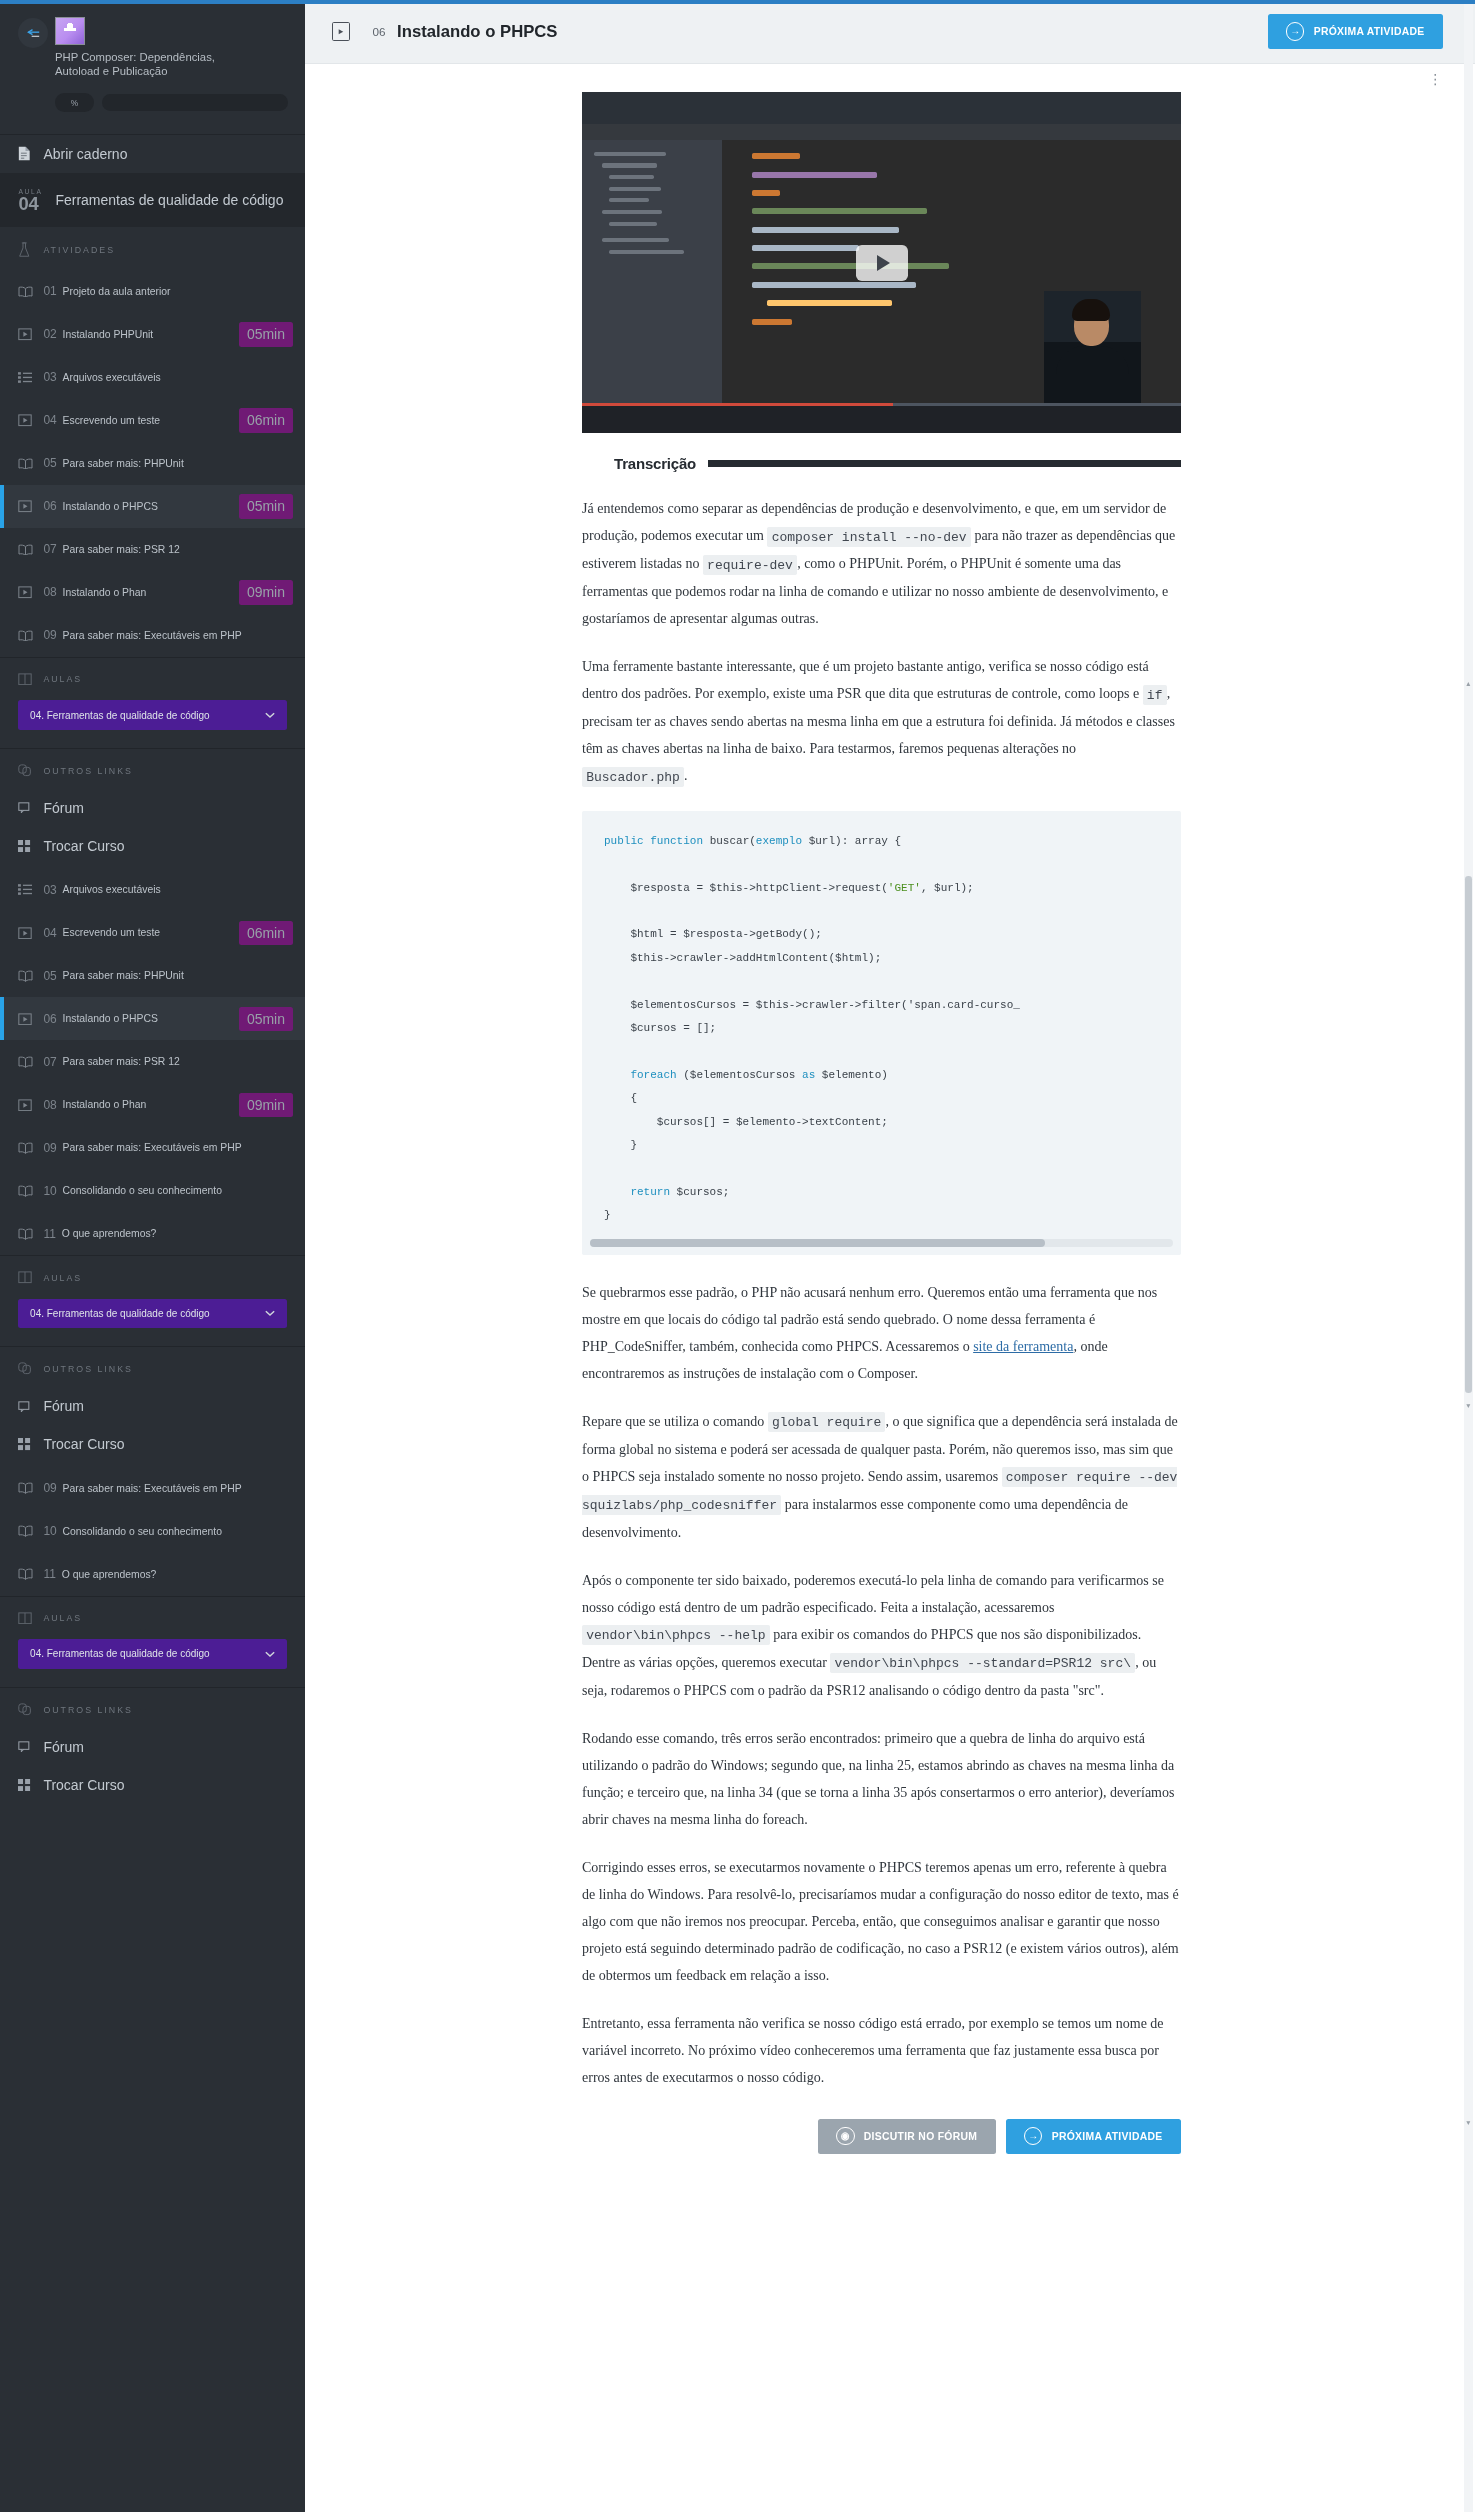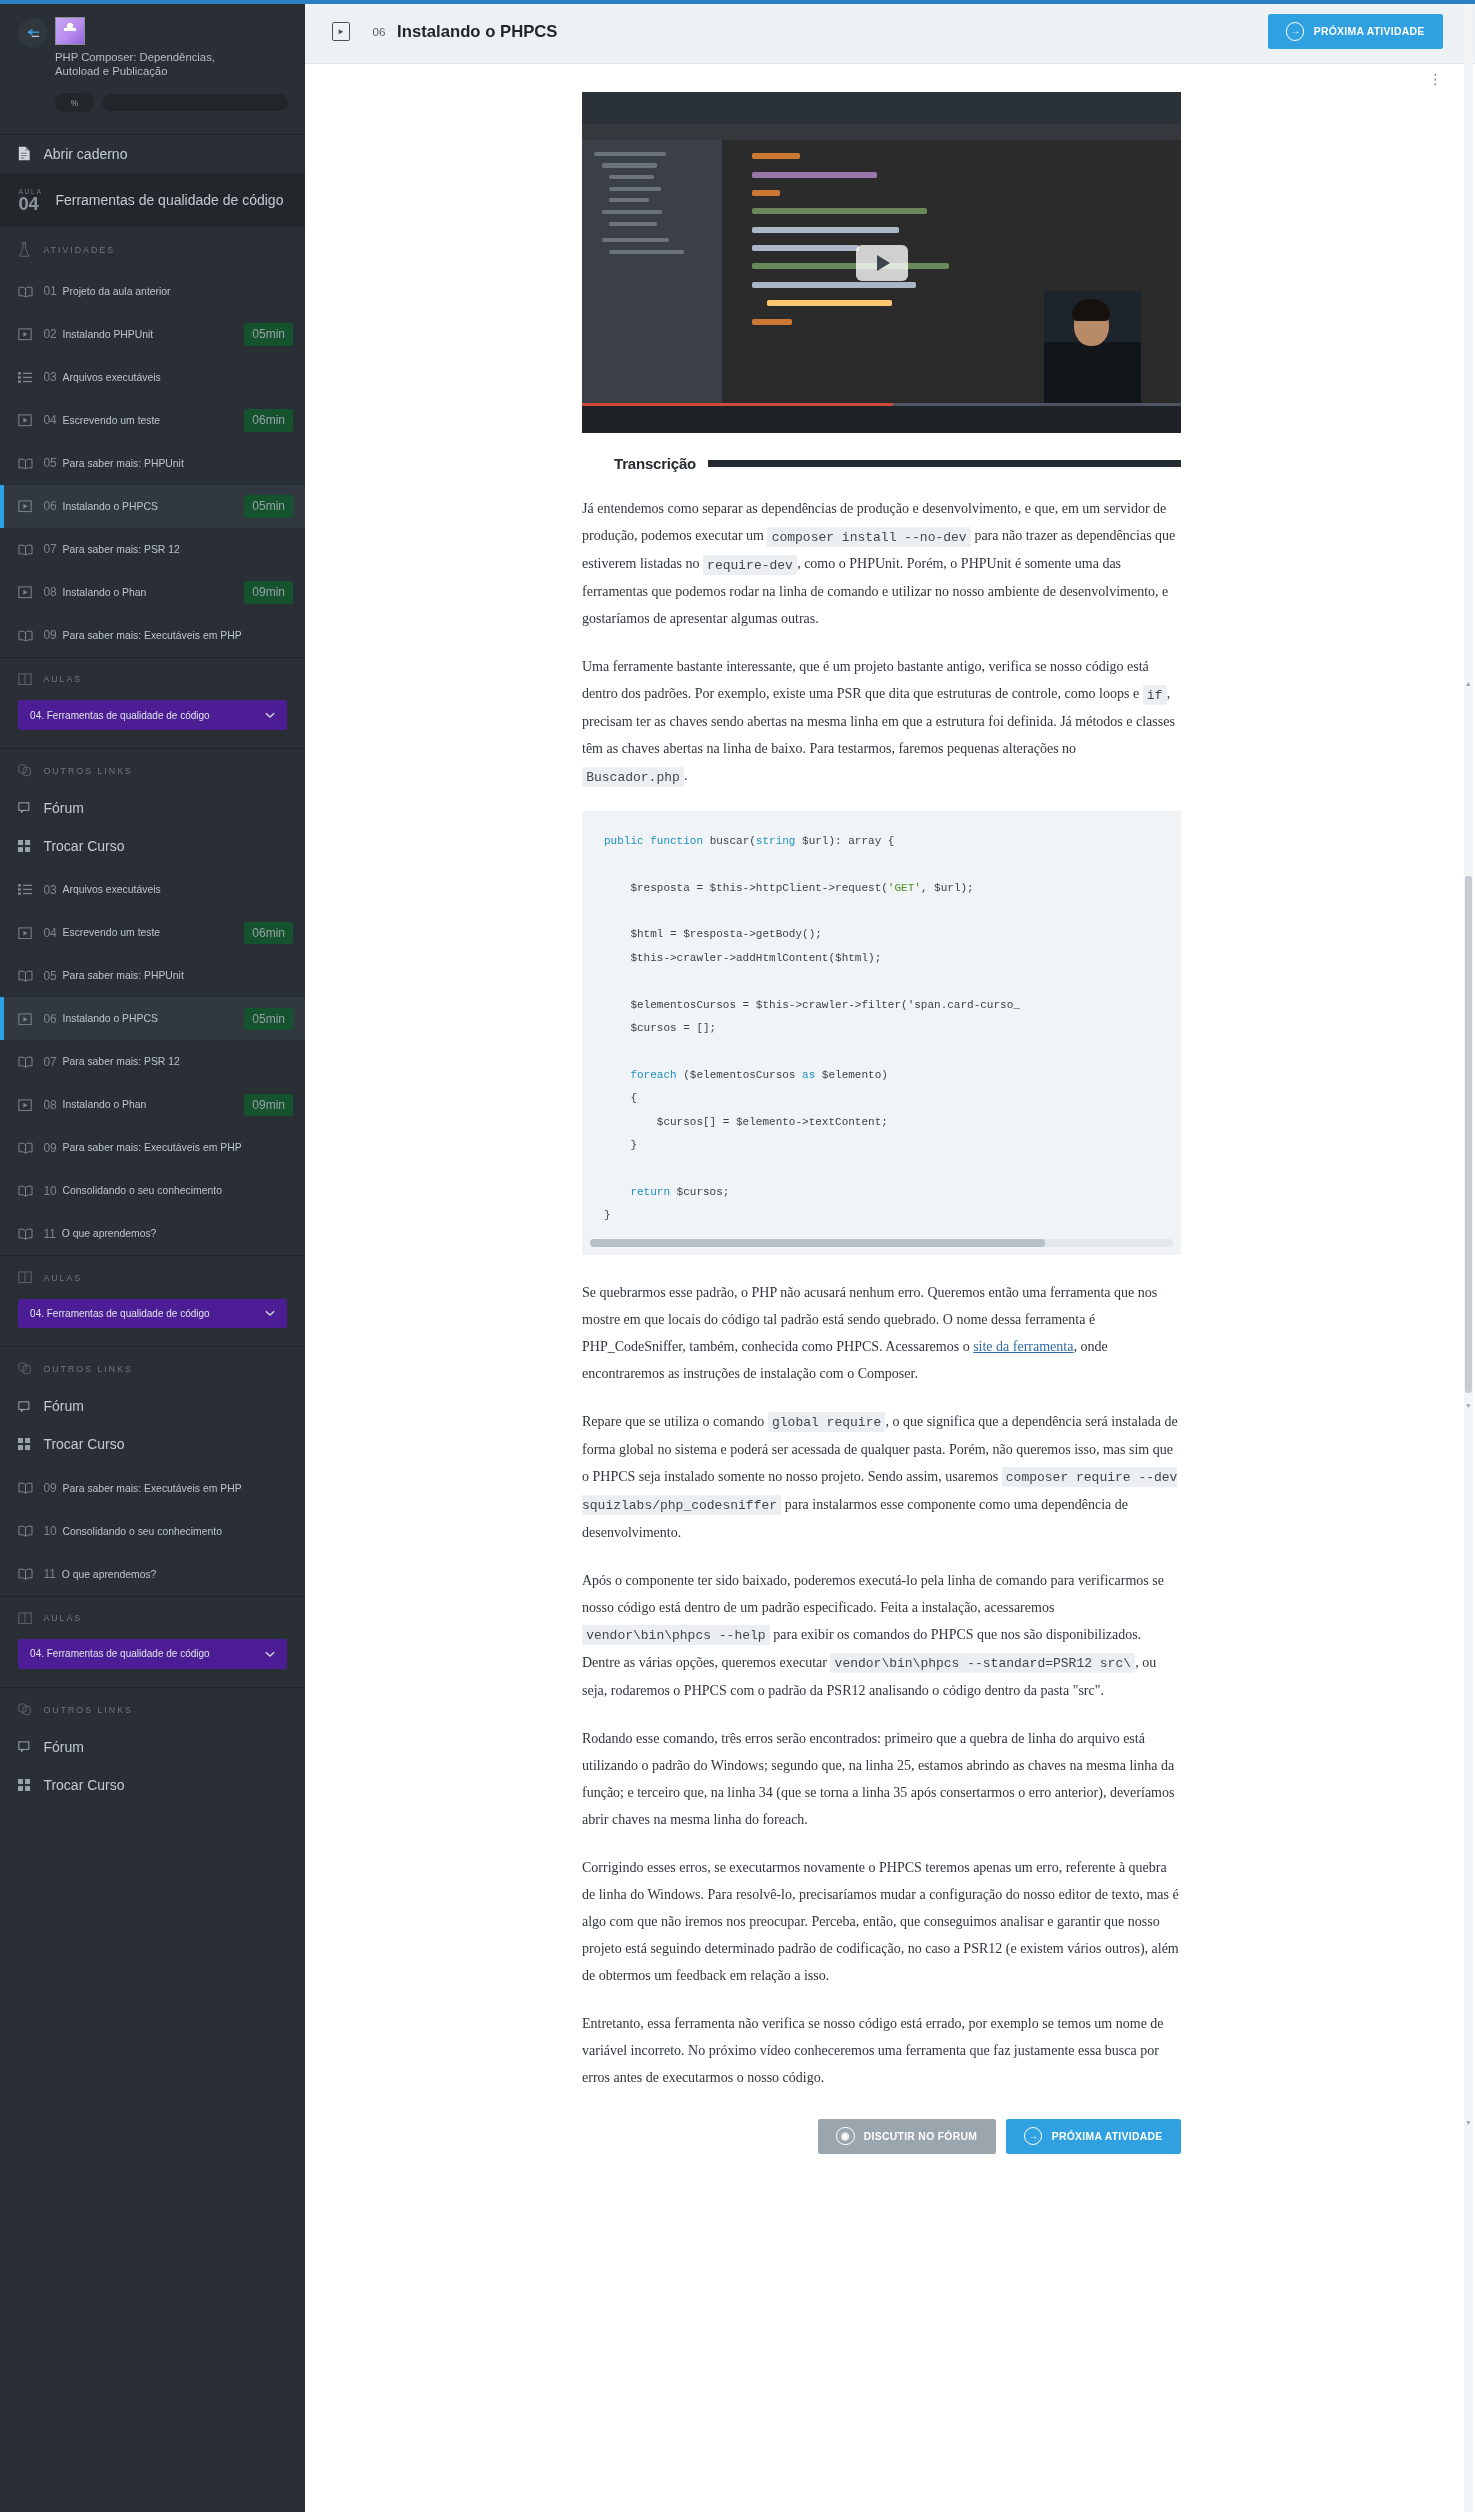--- a/index.html
+++ b/index.html
@@ -98,21 +98,21 @@
     display: flex; align-items: center;
     padding: 6.7px 11.7px 6.7px 18.4px;
     min-height: 43px;
     font-size: 10.4px; color: #bcc3ca; cursor: pointer;
     position: relative;
   }
   .act-row .ic { width: 25px; flex: 0 0 25px; display:flex; align-items:center; color:#7d848c; }
   .act-row .idx { font-size: 12px; color: #7d848c; margin-right: 5.8px; min-width: 11px; }
   .act-row .txt { flex: 1; }
   .act-row .dur {
-    background: #14532d; color: #98a0a8; font-size: 12px;
+    background: #701a75; color: #98a0a8; font-size: 14px;
     padding: 4.2px 8.3px; border-radius: 2.5px; margin-left: 6.7px;
   }
   .act-row.active { background: #32383f; }
   .act-row.active:before {
     content:""; position:absolute; left:0; top:0; bottom:0; width:4.2px; background:#29a3e8;
   }
 
   .aulas-select {
     margin: 3.3px 18.4px 15px 18.4px;
     background: #4c1d95; border-radius: 2.5px;
@@ -775,21 +775,21 @@
 
     <p>
       <span>Já entendemos como separar as dependências de produção e desenvolvimento, e que, em um servidor de produção, podemos executar um </span><code>composer install --no-dev</code><span> para não trazer as dependências que estiverem listadas no </span><code>require-dev</code><span>, como o PHPUnit. Porém, o PHPUnit é somente uma das ferramentas que podemos rodar na linha de comando e utilizar no nosso ambiente de desenvolvimento, e gostaríamos de apresentar algumas outras.</span>
     </p>
 
     <p>
       <span>Uma ferramente bastante interessante, que é um projeto bastante antigo, verifica se nosso código está dentro dos padrões. Por exemplo, existe uma PSR que dita que estruturas de controle, como loops e </span><code>if</code><span>, precisam ter as chaves sendo abertas na mesma linha em que a estrutura foi definida. Já métodos e classes têm as chaves abertas na linha de baixo. Para testarmos, faremos pequenas alterações no </span><code>Buscador.php</code><span>.</span>
     </p>
 
     <div class="codeblock">
-      <pre id="php-code"><span class="kw">public</span> <span class="kw">function</span> buscar(<span class="kw">string</span> $url): array {
+      <pre id="php-code"><span class="kw">public</span> <span class="kw">function</span> buscar(<span class="kw">exemplo</span> $url): array {
 
     $resposta = $this-&gt;httpClient-&gt;request(<span class="str">'GET'</span>, $url);
 
     $html = $resposta-&gt;getBody();
     $this-&gt;crawler-&gt;addHtmlContent($html);
 
     $elementosCursos = $this-&gt;crawler-&gt;filter('span.card-curso_
     $cursos = [];
 
     <span class="kw">foreach</span> ($elementosCursos <span class="kw">as</span> $elemento)

